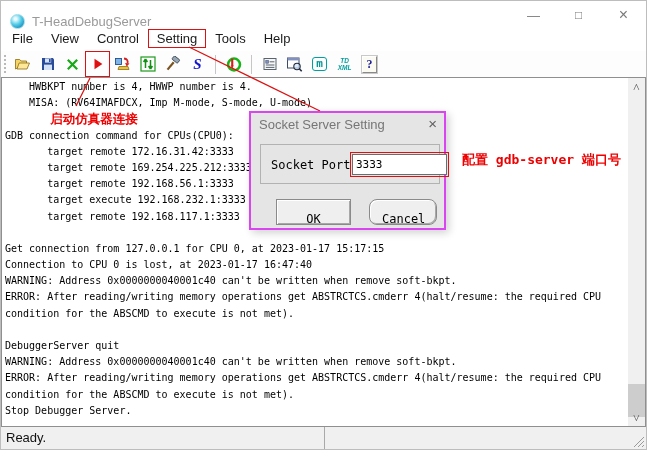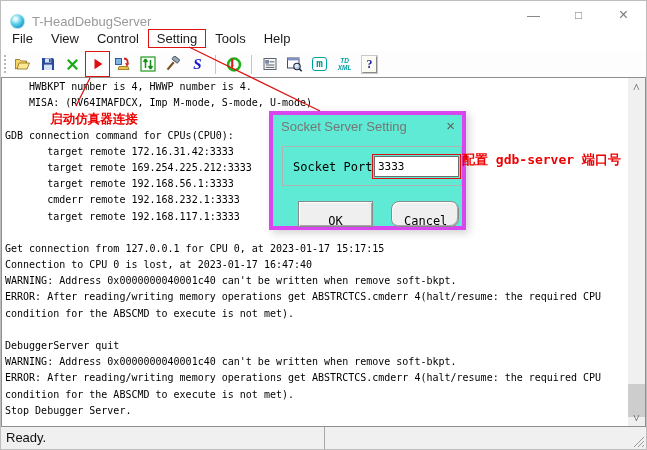--- a/index.html
+++ b/index.html
@@ -61,29 +61,29 @@
   .sthumb{position:absolute;left:0;width:17px;top:306px;height:33px;background:#cdcdcd;}
 
   
   .statusbar{position:absolute;left:0;right:0;bottom:0;height:22px;background:#f0f0f0;
     font-size:13px;color:#111;}
   .status-text{position:absolute;left:5px;top:3px;}
   .status-sep{position:absolute;left:323px;top:0;bottom:0;width:1px;background:#a9a9a9;}
   .grip-corner{position:absolute;right:1px;bottom:1px;}
 
   
-  .dialog{position:absolute;left:268px;top:110px;width:197px;height:119px;background:#5eead4;
-    border:4px solid #d946ef;box-shadow:3px 3px 8px rgba(0,0,0,0.18);z-index:60;}
+  .dialog{position:absolute;left:248px;top:110px;width:197px;height:119px;background:#e5e5e5;
+    border:2px solid #d946ef;box-shadow:3px 3px 8px rgba(0,0,0,0.18);z-index:60;}
   .dlg-title{position:absolute;top:0;left:0;right:0;height:23px;display:flex;align-items:center;
     padding-left:8px;font-size:13px;color:#767676;}
   .dlg-close{position:absolute;right:7px;top:2px;font-size:15px;color:#606060;}
   .dlg-group{position:absolute;left:9px;top:31px;width:180px;height:40px;
     border:1px solid #b2b2b2;}
   .dlg-label{position:absolute;left:10px;top:13px;font:12px "DejaVu Sans Mono",monospace;color:#000;}
-  .dlg-input-wrap{position:absolute;left:91px;top:9px;width:85px;height:21px;
+  .dlg-input-wrap{position:absolute;left:91px;top:9px;width:95px;height:21px;
     outline:1.5px solid #dd1111;outline-offset:1px;}
   .dlg-input{width:100%;height:100%;border:1px solid #6d6d6d;background:#fff;
     font:11px "DejaVu Sans Mono",monospace;padding:0 0 0 3px;outline:none;}
   .dlg-btn{position:absolute;top:86px;height:21px;background:#efefef;border:1px solid #8a8a8a;
     box-shadow:inset 1px 1px 0 #ffffff, inset -1px -1px 0 #a8a8a8;
     font:12px "DejaVu Sans Mono",monospace;color:#000;padding:12px;}
   .dlg-btn.ok{left:25px;width:75px;}
   .dlg-btn.cancel{left:118px;width:68px;border-radius:8px;}
 
   
@@ -212,21 +212,21 @@
 
   <div class="console">
     <div class="console-inner">
         <div class="cline">    HWBKPT number is 4, HWWP number is 4.</div>
         <div class="cline">    MISA: (RV64IMAFDCX, Imp M-mode, S-mode, U-mode)</div>
         <div class="cline red">      启动仿真器连接</div>
         <div class="cline">GDB connection command for CPUs(CPU0):</div>
         <div class="cline">       target remote 172.16.31.42:3333</div>
         <div class="cline">       target remote 169.254.225.212:3333</div>
         <div class="cline">       target remote 192.168.56.1:3333</div>
-        <div class="cline">       cmderr remote 192.168.232.1:3333</div>
+        <div class="cline">       target execute 192.168.232.1:3333</div>
         <div class="cline">       target remote 192.168.117.1:3333</div>
         <div class="cline">&nbsp;</div>
         <div class="cline">Get connection from 127.0.0.1 for CPU 0, at 2023-01-17 15:17:15</div>
         <div class="cline">Connection to CPU 0 is lost, at 2023-01-17 16:47:40</div>
         <div class="cline">WARNING: Address 0x0000000040001c40 can't be written when remove soft-bkpt.</div>
         <div class="cline">ERROR: After reading/writing memory operations get ABSTRCTCS.cmderr 4(halt/resume: the required CPU</div>
         <div class="cline">condition for the ABSCMD to execute is not met).</div>
         <div class="cline">&nbsp;</div>
         <div class="cline">DebuggerServer quit</div>
         <div class="cline">WARNING: Address 0x0000000040001c40 can't be written when remove soft-bkpt.</div>

